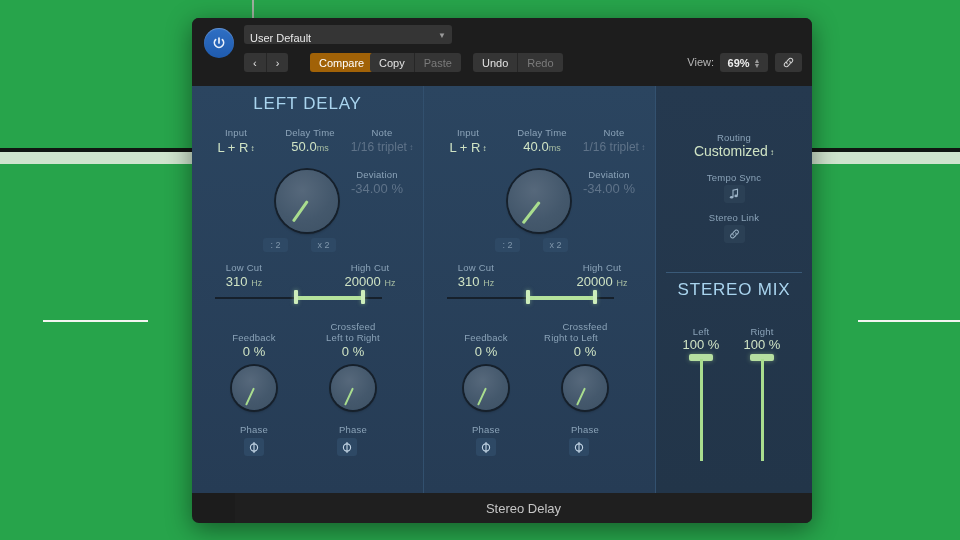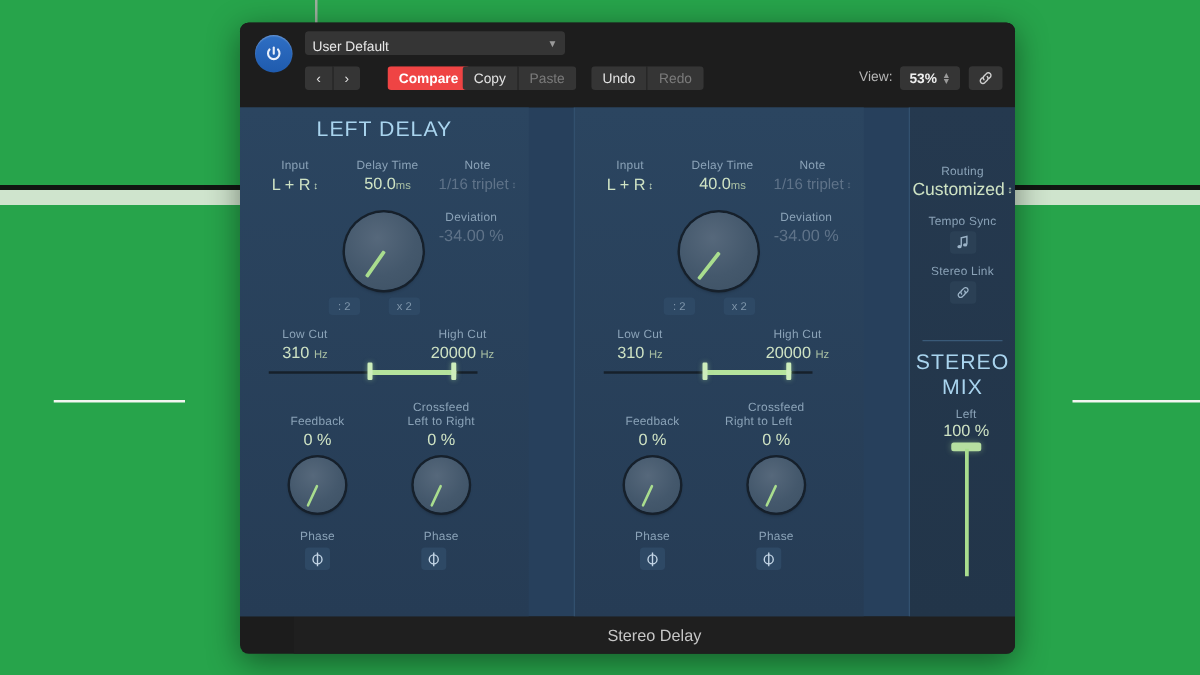--- a/index.html
+++ b/index.html
@@ -142,21 +142,21 @@
     background: #353535;
     color: #e2e2e2;
     font-size: 11px;
     display: flex; align-items: center; justify-content: center;
     padding: 0 9px;
     box-sizing: border-box;
     height: 19px;
   }
   .tbtn.sep { border-left: 1px solid #262626; }
   .tbtn.dim { color: #7b7b7b; }
-  .tbtn.accent { background: #ef4444; color: #fff; font-weight: bold; }
+  .tbtn.accent { background: #a16207; color: #fff; font-weight: normal; }
   .grp-nav  { left: 52px;  top: 35px; }
   .grp-comp { left: 118px; top: 35px; }
   .grp-copy { left: 178px; top: 35px; }
   .grp-undo { left: 281px; top: 35px; }
   .view-label {
     position: absolute;
     right: 98px; top: 38px;
     color: #b6b6b6;
     font-size: 11px;
   }
@@ -186,21 +186,20 @@
     border-radius: 3px;
     display: flex; align-items: center; justify-content: center;
   }
 
   
   .plugin-body {
     position: relative;
     flex: 1 1 auto;
     background: #27405c;
     display: flex;
-    gap: 36px;
   }
   .panel-left, .panel-right {
     position: relative;
     width: 231px;
     background: linear-gradient(180deg,#2b4560 0%, #263c55 100%);
   }
   .panel-right { border-left: 1px solid #32506e; }
   .panel-global {
     position: relative;
     flex: 1 1 auto;
@@ -370,21 +369,21 @@
       <div class="tbtn sep dim">Paste</div>
     </div>
 
     <div class="tbtn-group grp-undo">
       <div class="tbtn">Undo</div>
       <div class="tbtn sep dim">Redo</div>
     </div>
 
     <div class="view-label">View:</div>
     <div class="view-value">
-      <span>53%</span>
+      <span>69%</span>
       <span class="stepper-arrows">
         <span>▲</span>
           <span>▼</span>
       </span>
     </div>
     <div class="link-btn">
       <svg width="13" height="13" viewBox="0 0 14 14">
         <path d="M5.6 8.4 A2.3 2.3 0 0 1 5.6 5.2 L7.4 3.4 A2.3 2.3 0 1 1 10.6 6.6 L9.8 7.4" fill="none" stroke="#cfcfcf" stroke-width="1.2" stroke-linecap="round"></path>
         <path d="M8.4 5.6 A2.3 2.3 0 0 1 8.4 8.8 L6.6 10.6 A2.3 2.3 0 1 1 3.4 7.4 L4.2 6.6" fill="none" stroke="#cfcfcf" stroke-width="1.2" stroke-linecap="round"></path>
       </svg>

